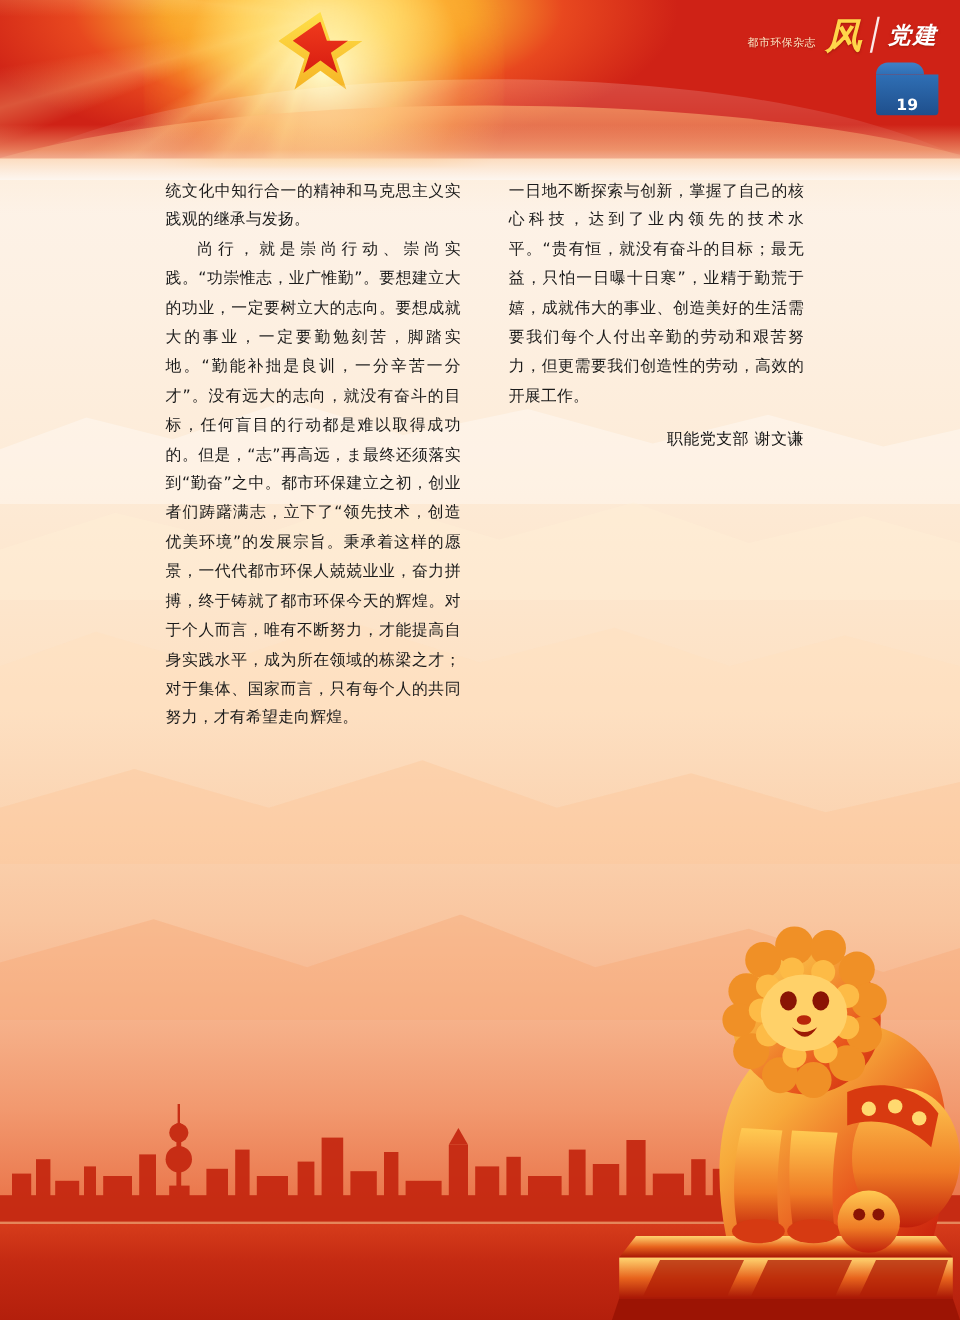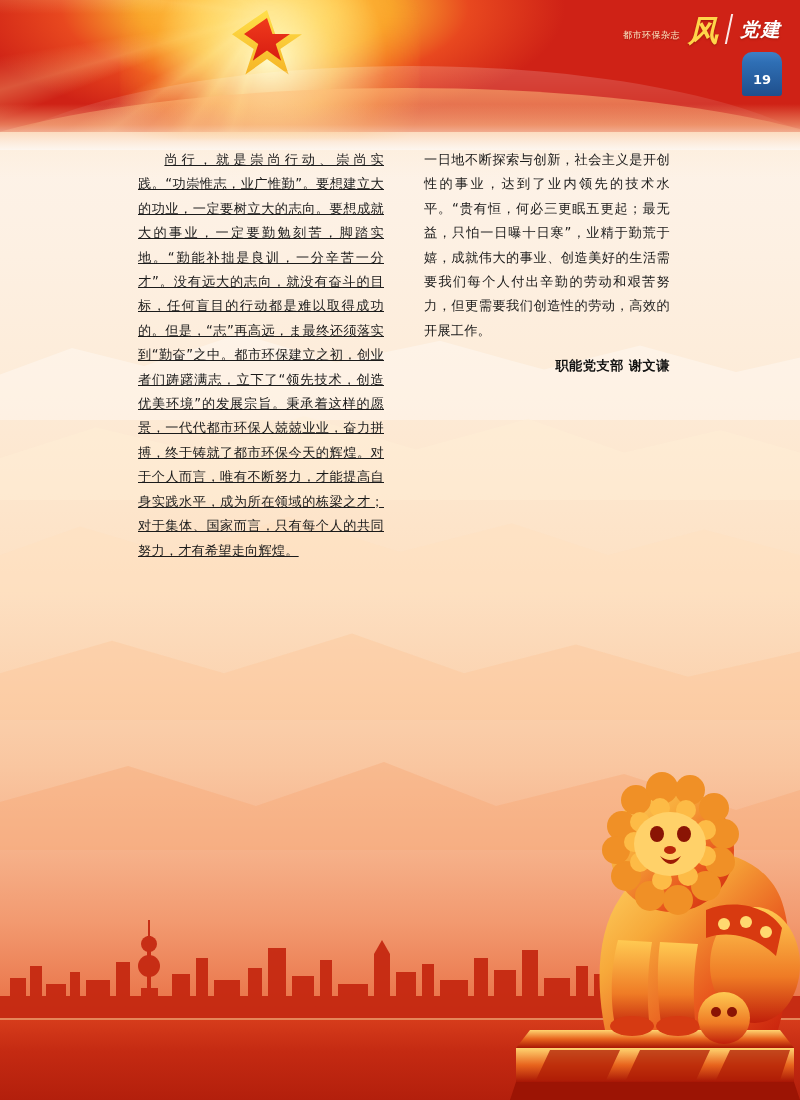--- a/index.html
+++ b/index.html
@@ -85,24 +85,24 @@
   .brand-divider {
     width: 2px; height: 30px; background: #ffffff; opacity: .9;
     transform: skewX(-12deg); margin: 0 2px 2px 2px;
   }
   .brand-section {
     font-size: 19px; font-weight: 700; color: #ffffff; letter-spacing: 2px;
     padding-bottom: 3px; text-shadow: 0 1px 2px rgba(130,20,0,.6); font-style: italic;
   }
   .page-tab {
     position: absolute; right: 18px; top: 62px;
-    width: 40px; height: 34px;
+    width: 52px; height: 34px;
     background: linear-gradient(180deg, #2f6fb5, #1f4f8c);
     color: #fff; font-size: 13px; font-weight: 700;
-    display: flex; align-items: center; justify-content: center;
+    display: flex; align-items: flex-end; justify-content: center;
     border-radius: 0 0 3px 3px;
   }
   .page-tab::before {
     content: ""; position: absolute; top: -10px; left: 0;
     width: 40px; height: 10px;
     background: linear-gradient(180deg, #3f80c6, #2f6fb5);
     border-radius: 20px 20px 0 0;
   }
 
   
@@ -148,24 +148,24 @@
   }
   .col { width: 246px; }
   .col p {
     font-size: 13.2px;
     line-height: 24.4px;
     color: #1b1b1b;
     text-align: justify;
     letter-spacing: .2px;
     font-family: "DejaVu Sans", "Liberation Sans", sans-serif;
   }
-  .col p.indent { text-indent: 2em; text-decoration: underline; }
+  .col p.indent { text-indent: 2em; }
   .signature {
     margin-top: 14px; text-align: right; font-size: 13.2px;
-    font-weight: 700; color: #111; letter-spacing: .5px;
+    font-weight: 400; color: #111; letter-spacing: .5px;
   }
 </style>
 </head>
 <body>
 
 <div id="page">
 
   <div class="bg-sky"></div>
   <div class="mtn m1"></div>
   <div class="mtn m2"></div>
@@ -316,21 +316,22 @@
     <span class="brand-divider"></span>
     <span class="brand-section">党建</span>
   </div>
 
   <div class="page-tab">
     <span>19</span>
   </div>
 
   <div class="content">
     <div class="col">
+      <p>统文化中知行合一的精神和马克思主义实践观的继承与发扬。</p>
       <p class="indent">尚行，就是崇尚行动、崇尚实践。“功崇惟志，业广惟勤”。要想建立大的功业，一定要树立大的志向。要想成就大的事业，一定要勤勉刻苦，脚踏实地。“勤能补拙是良训，一分辛苦一分才”。没有远大的志向，就没有奋斗的目标，任何盲目的行动都是难以取得成功的。但是，“志”再高远，ま最终还须落实到“勤奋”之中。都市环保建立之初，创业者们踌躇满志，立下了“领先技术，创造优美环境”的发展宗旨。秉承着这样的愿景，一代代都市环保人兢兢业业，奋力拼搏，终于铸就了都市环保今天的辉煌。对于个人而言，唯有不断努力，才能提高自身实践水平，成为所在领域的栋梁之才；对于集体、国家而言，只有每个人的共同努力，才有希望走向辉煌。</p>
     </div>
     <div class="col">
-      <p>一日地不断探索与创新，社会主义是开创性的事业，达到了业内领先的技术水平。“贵有恒，何必三更眠五更起；最无益，只怕一日曝十日寒”，业精于勤荒于嬉，成就伟大的事业、创造美好的生活需要我们每个人付出辛勤的劳动和艰苦努力，但更需要我们创造性的劳动，高效的开展工作。</p>
+      <p>一日地不断探索与创新，掌握了自己的核心科技，达到了业内领先的技术水平。“贵有恒，就没有奋斗的目标；最无益，只怕一日曝十日寒”，业精于勤荒于嬉，成就伟大的事业、创造美好的生活需要我们每个人付出辛勤的劳动和艰苦努力，但更需要我们创造性的劳动，高效的开展工作。</p>
       <div class="signature">职能党支部 谢文谦</div>
     </div>
   </div>
 
 </div>
 
 </body></html>

